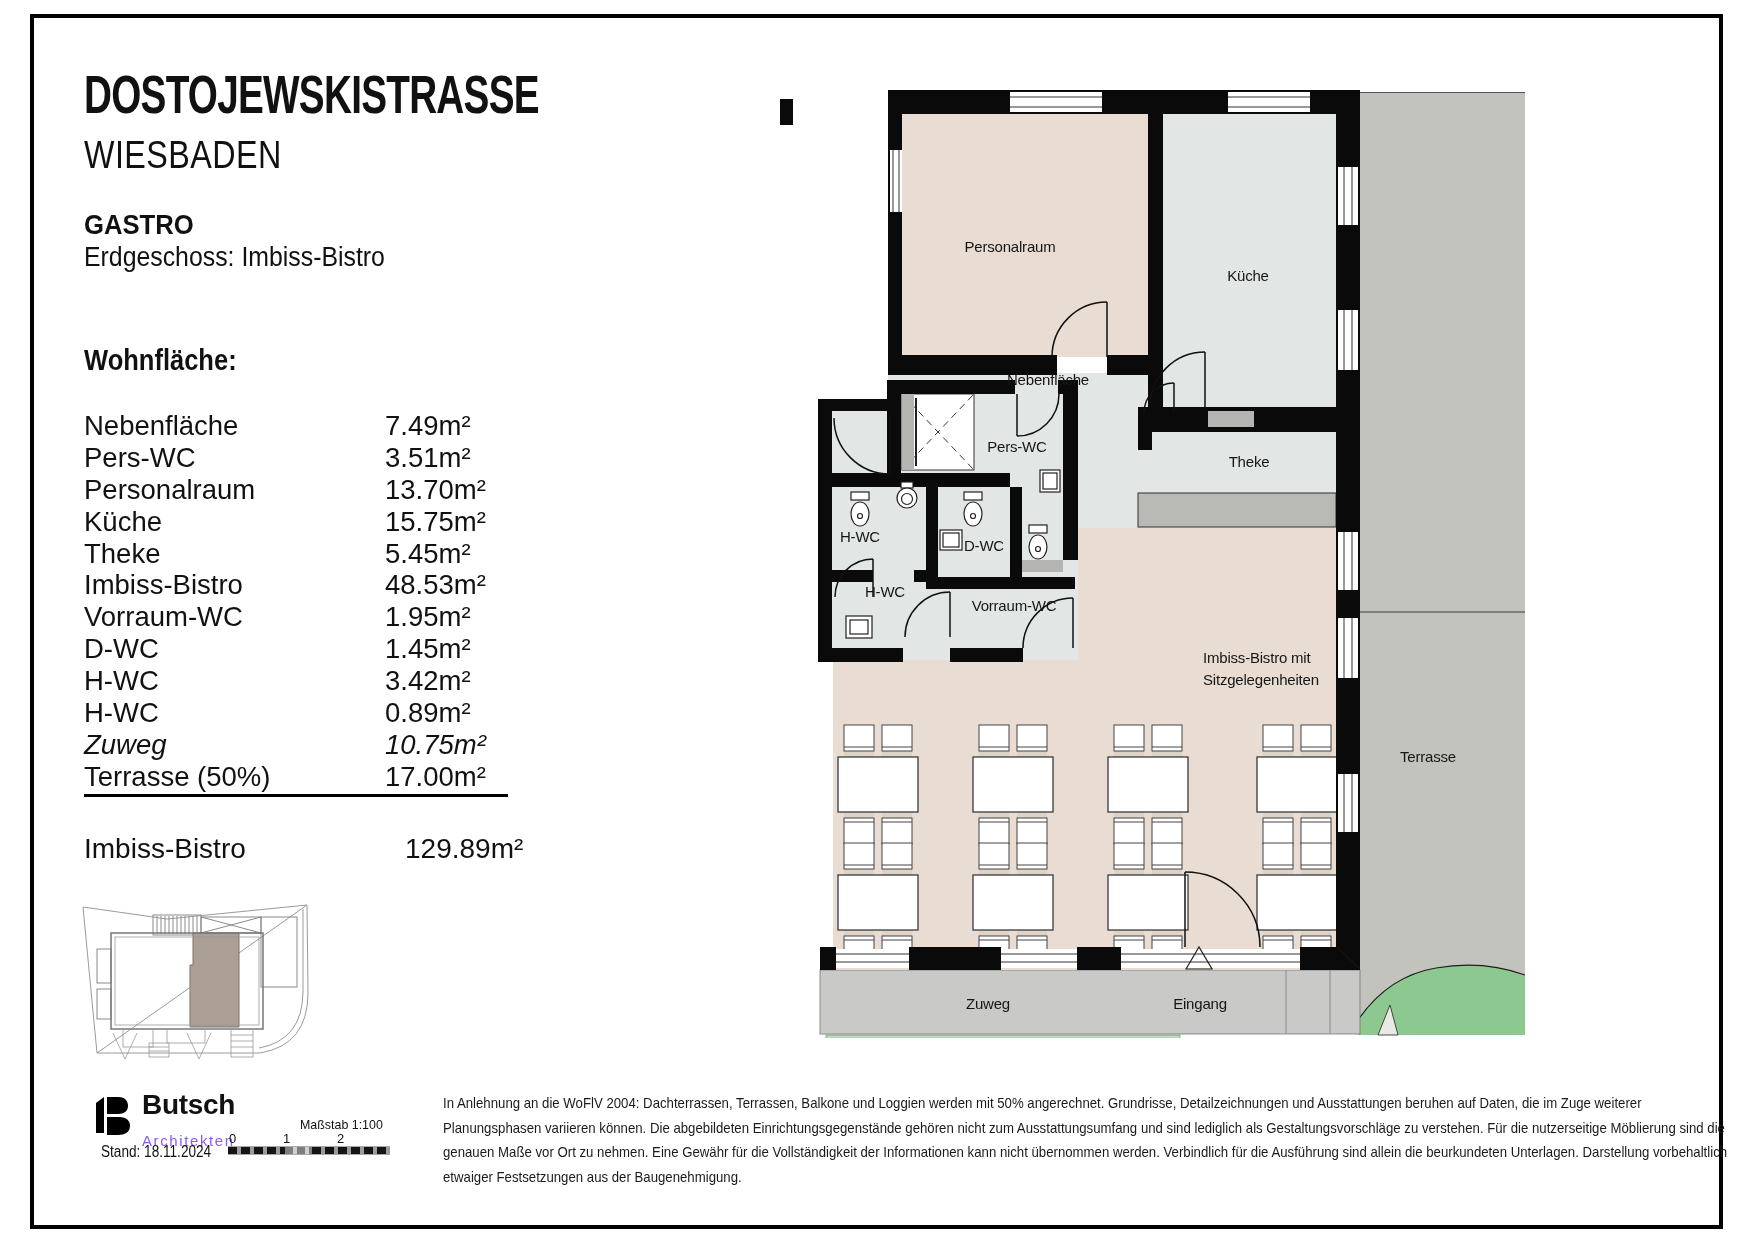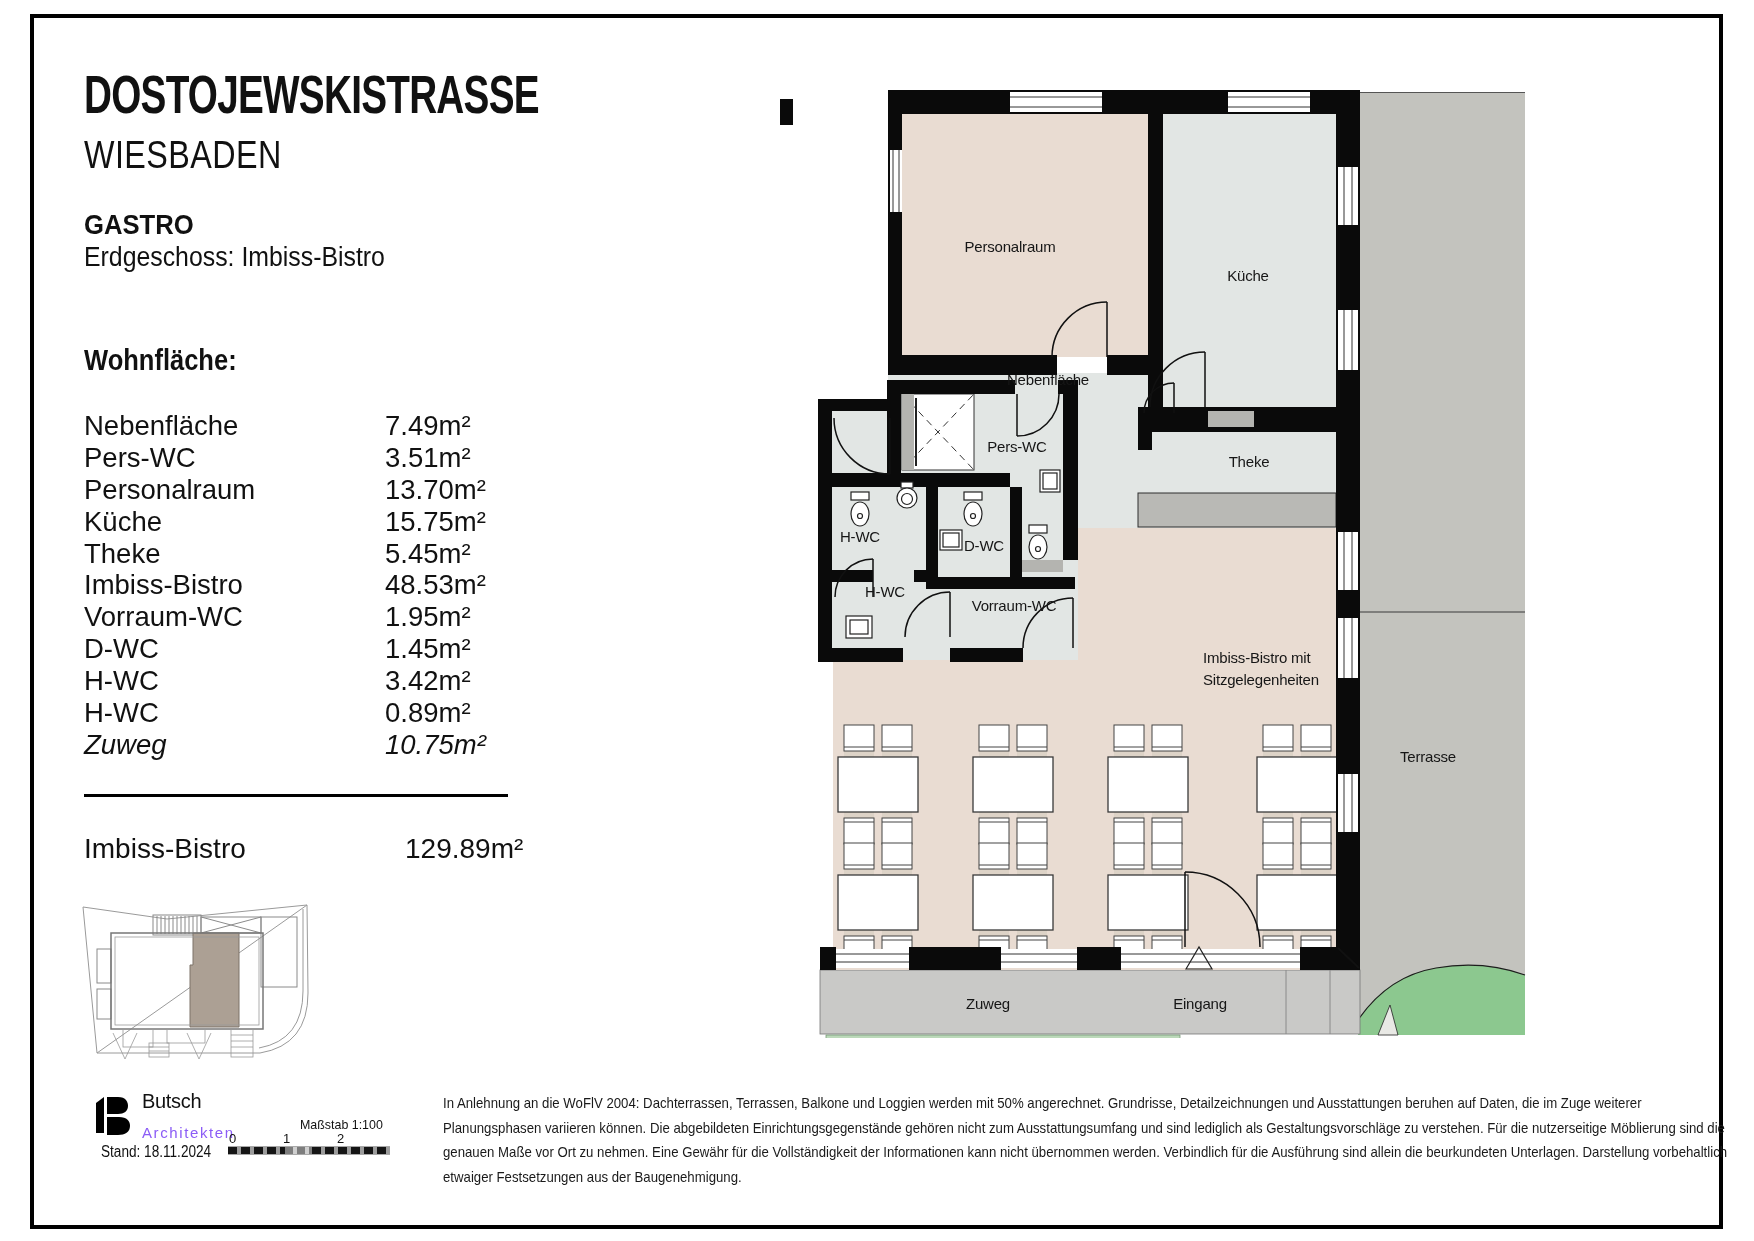--- a/index.html
+++ b/index.html
@@ -25,21 +25,21 @@
   .area-row .a-value{position:absolute;left:301px;top:0;}
   .area-row.italic{font-style:italic;}
   .area-rule{position:absolute;left:84px;top:794px;width:424px;height:2.5px;background:#000;}
   .area-total{position:absolute;left:84px;top:833px;width:460px;font-size:28px;white-space:nowrap;}
   .area-total .a-value{position:absolute;left:301px;top:0;margin-left:20px;}
   
   .plan-svg{position:absolute;left:730px;top:80px;}
   .site-inset{position:absolute;left:75px;top:893px;}
   .logo{position:absolute;left:88px;top:1093px;}
   .logo-text{position:absolute;left:142px;top:1091px;line-height:1;}
-  .logo-title{font-size:20px;font-weight:normal;letter-spacing:-.3px;}
+  .logo-title{font-size:28px;font-weight:bold;letter-spacing:-.3px;}
   .logo-subtitle{font-size:15px;letter-spacing:1.6px;color:#8b5cf6;margin-top:14px;}
   .stand{position:absolute;left:101px;top:1143px;font-size:16px;
     transform:scaleX(.85);transform-origin:left top;white-space:nowrap;}
   .scale-label{position:absolute;left:300px;top:1117px;font-size:13.5px;
     transform:scaleX(.92);transform-origin:left top;white-space:nowrap;}
   .scale-tick{position:absolute;top:1131px;font-size:13px;}
   .tick-0{left:229px;} .tick-1{left:283px;} .tick-2{left:337px;}
   .scale-bar{position:absolute;left:228px;top:1146px;width:162px;height:9px;background:#a9a9a9;}
   .scale-seg{position:absolute;top:1px;height:7px;}
   .seg1{left:0;width:57px;background:repeating-linear-gradient(90deg,#151515 0 9px,#9c9c9c 9px 13px);}
@@ -68,20 +68,21 @@
   <div class="area-row"><span>Pers-WC</span><span class="a-value">3.51m²</span></div>
   <div class="area-row"><span>Personalraum</span><span class="a-value">13.70m²</span></div>
   <div class="area-row"><span>Küche</span><span class="a-value">15.75m²</span></div>
   <div class="area-row"><span>Theke</span><span class="a-value">5.45m²</span></div>
   <div class="area-row"><span>Imbiss-Bistro</span><span class="a-value">48.53m²</span></div>
   <div class="area-row"><span>Vorraum-WC</span><span class="a-value">1.95m²</span></div>
   <div class="area-row"><span>D-WC</span><span class="a-value">1.45m²</span></div>
   <div class="area-row"><span>H-WC</span><span class="a-value">3.42m²</span></div>
   <div class="area-row"><span>H-WC</span><span class="a-value">0.89m²</span></div>
   <div class="area-row italic"><span>Zuweg</span><span class="a-value">10.75m²</span></div>
+  <div class="area-row"><span>Terrasse (50%)</span><span class="a-value">17.00m²</span></div>
 </div>
 <div class="area-rule"></div>
 <div class="area-total">
   <span>Imbiss-Bistro</span>
   <span class="a-value">129.89m²</span>
 </div>
 
 <svg class="plan-svg" width="800" height="958" viewBox="0 0 800 958">
   <defs>
     <g id="tbl">

